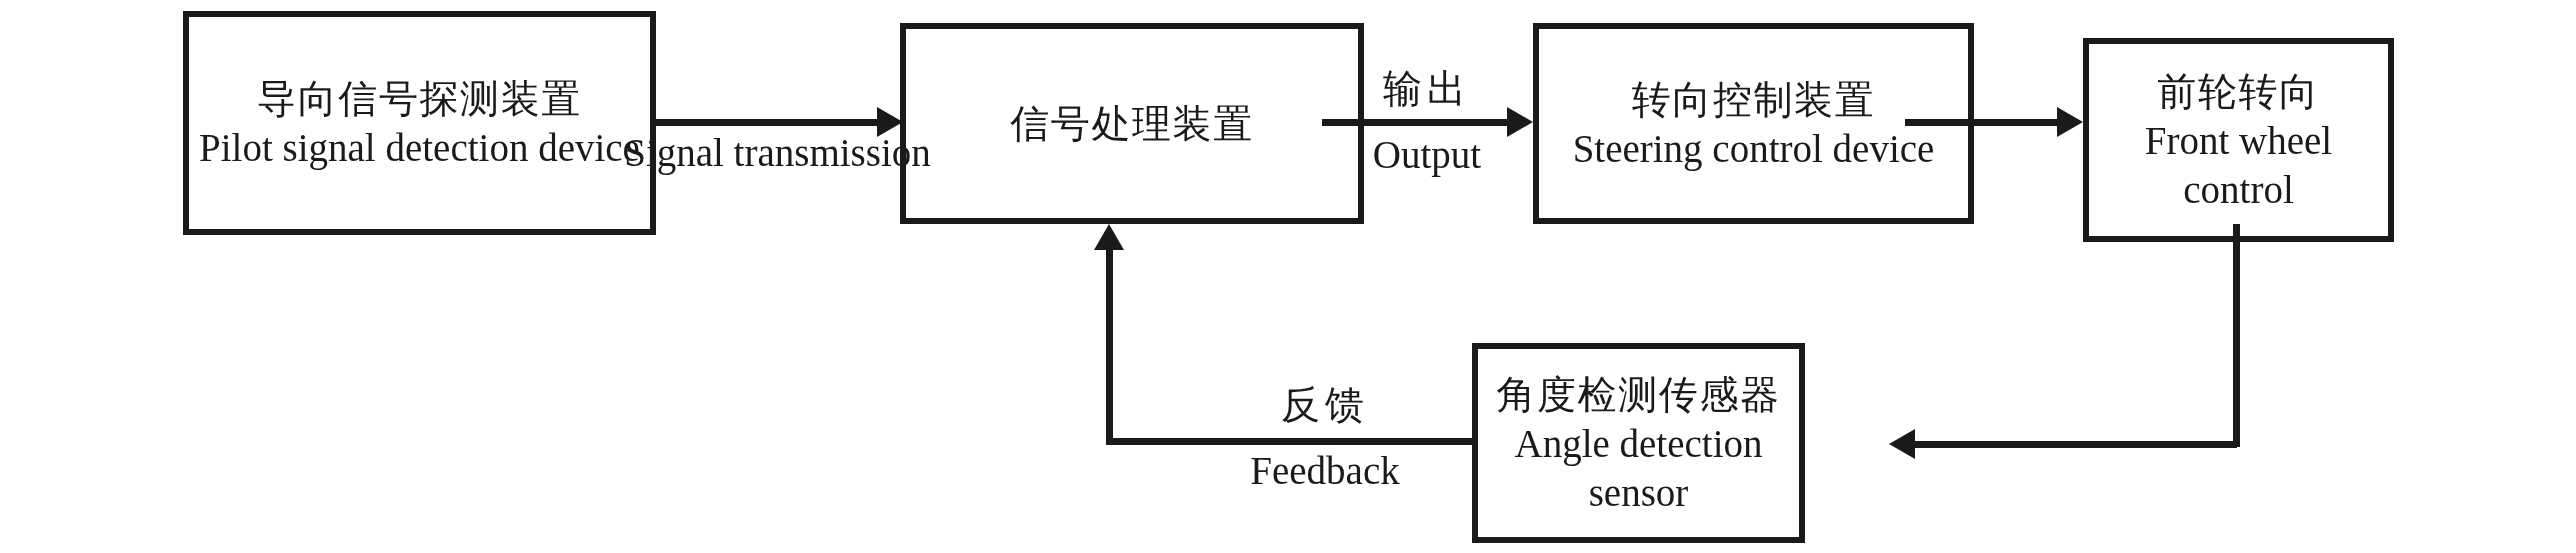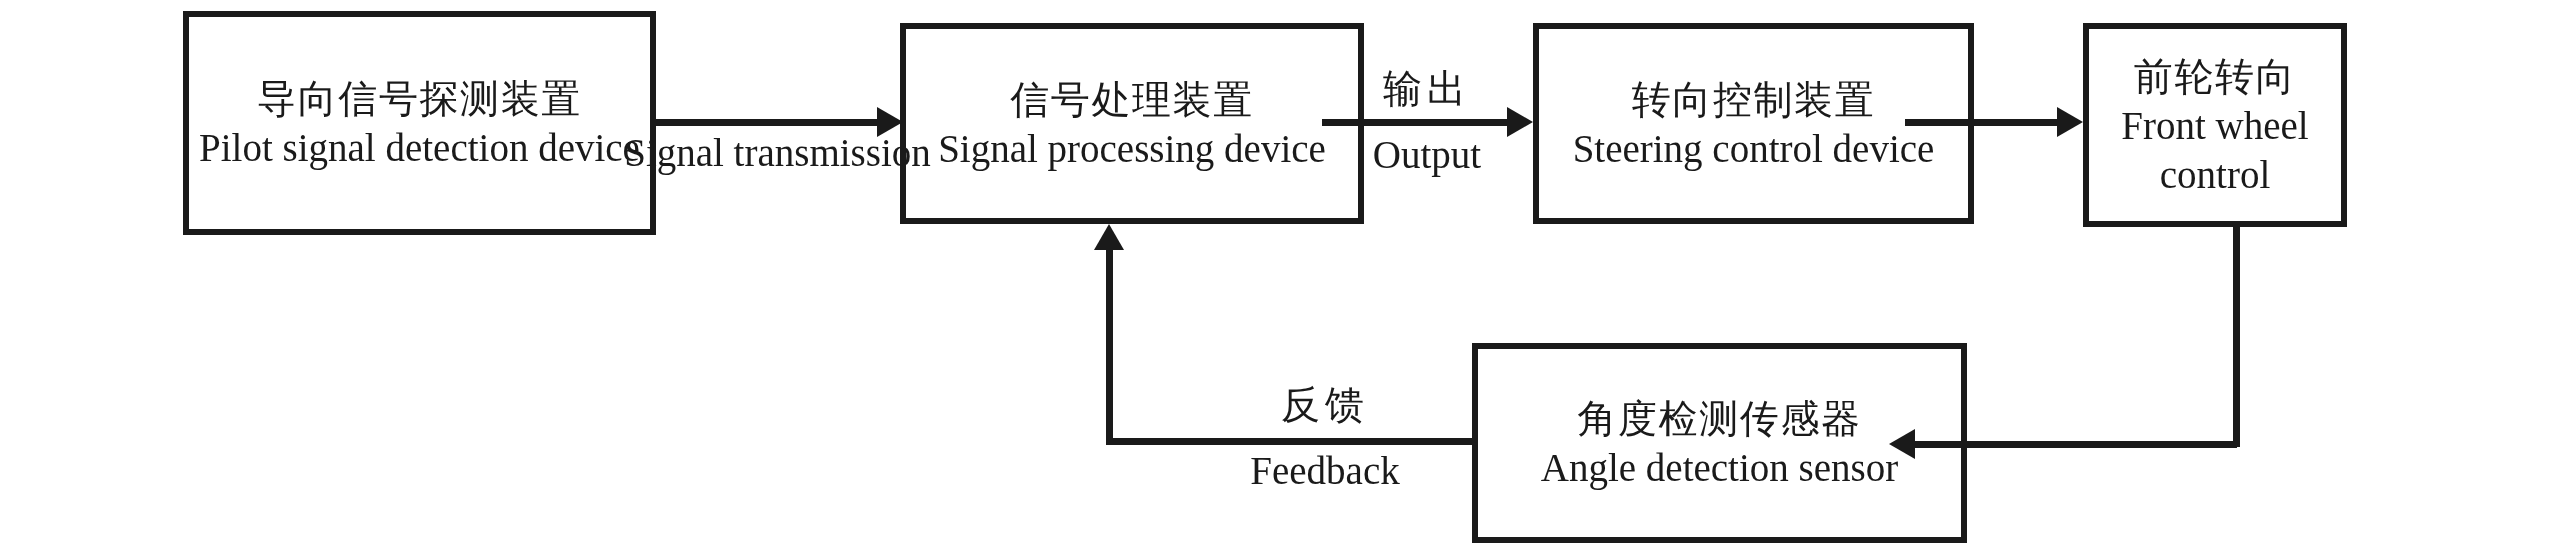--- a/index.html
+++ b/index.html
@@ -28,22 +28,22 @@
     justify-content: center;
     text-align: center;
     font-size: 39px;
     line-height: 49px;
   }
   .box .zh { letter-spacing: 1.6px; }
   .box .en { }
   #box-pilot            { left: 183px;  top: 11.4px;  width: 473px; height: 224px; }
   #box-processing       { left: 900px; top: 23px;  width: 464px; height: 201px; }
   #box-steering         { left: 1533px; top: 23px;  width: 441px; height: 201px; }
-  #box-frontwheel       { left: 2083px; top: 23px;  width: 264px; height: 204px; padding: 0 8.2px; }
-  #box-angle            { left: 1472px; top: 343px; width: 495px; height: 200px; padding: 0 14px; }
+  #box-frontwheel       { left: 2083px; top: 38px;  width: 311px; height: 204px; padding: 0 8.2px; }
+  #box-angle            { left: 1472px; top: 343px; width: 333px; height: 200px; padding: 0 14px; }
 
   .hline, .vline {
     position: absolute;
     background: #1a1a1a;
   }
   .hline { height: 6.5px; }
   .vline { width: 6.5px; }
 
   #line-sig   { left: 654px;  top: 119px; width: 229px; }
   #line-out   { left: 1322px; top: 119px; width: 190px; }
@@ -98,21 +98,20 @@
 
 <div id="canvas">
 
   <div class="box" id="box-pilot">
     <div class="zh">导向信号探测装置</div>
     <div class="en">Pilot signal detection device</div>
   </div>
 
   <div class="box" id="box-processing">
     <div class="zh">信号处理装置</div>
-    <div class="en">Signal processing device</div>
   </div>
 
   <div class="box" id="box-steering">
     <div class="zh">转向控制装置</div>
     <div class="en">Steering control device</div>
   </div>
 
   <div class="box" id="box-frontwheel">
     <div class="zh">前轮转向</div>
     <div class="en">Front wheel control</div>

